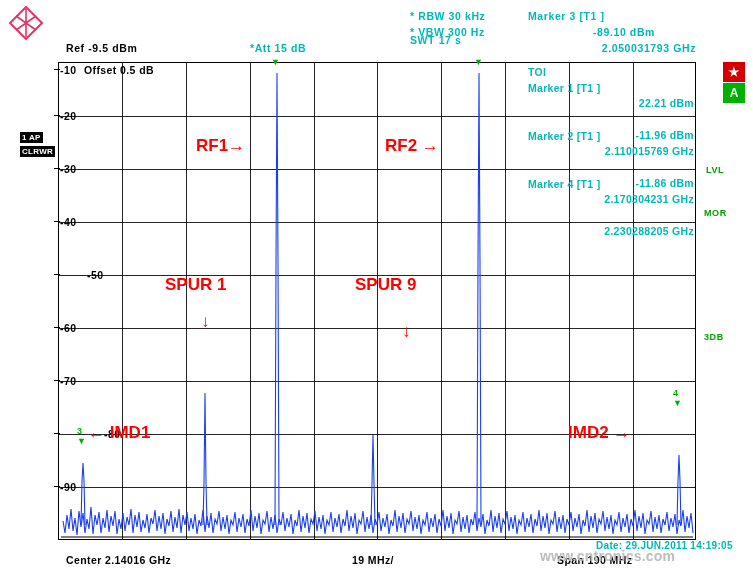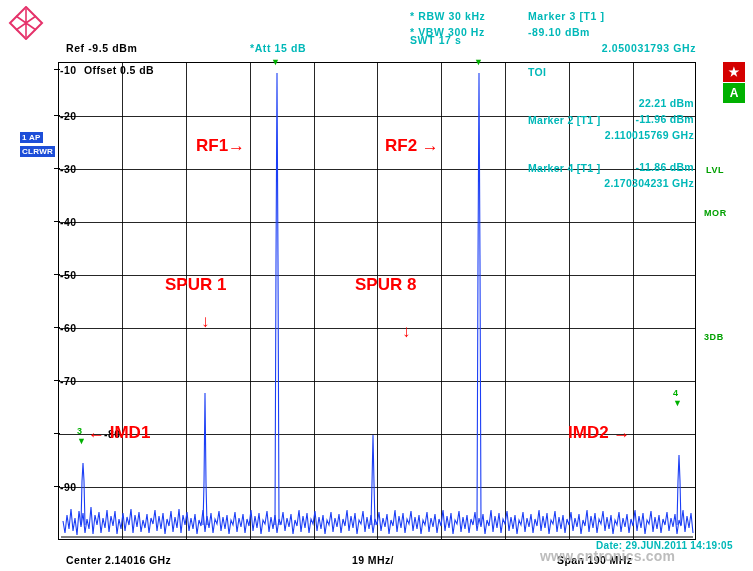--- a/index.html
+++ b/index.html
@@ -25,21 +25,21 @@
   .mpanel{position:absolute;left:528px;top:64px;width:168px;color:#00b8b8;font-weight:bold;font-size:10.5px;letter-spacing:.3px;}
   .mrow{height:16px;line-height:16px;white-space:nowrap;position:relative;}
   .mrow .r{position:absolute;right:2px;margin-top:31px;}
 
   
   .badge{position:absolute;right:8px;width:22px;height:20px;display:flex;align-items:center;justify-content:center;font-size:12px;font-weight:bold;}
   .badge.star{top:62px;background:#d40000;color:#fff;}
   .badge.a{top:83px;background:#00b000;color:#fff;}
 
   
-  .lbox{position:absolute;left:20px;background:#1d4ed8;color:#fff;font-weight:bold;font-size:8px;padding:1px 2px;letter-spacing:.3px;}
+  .lbox{position:absolute;left:20px;background:#000000;color:#fff;font-weight:bold;font-size:8px;padding:1px 2px;letter-spacing:.3px;}
 
   
   .ann{position:absolute;color:#ff0000;font-weight:bold;font-size:17px;white-space:nowrap;font-family:"Liberation Sans",sans-serif;}
   .arrow{position:absolute;color:#ff0000;font-weight:bold;font-size:17px;}
 
   
   .foot{position:absolute;color:#000;font-weight:bold;font-size:10.5px;letter-spacing:.4px;white-space:nowrap;}
   .wm{position:absolute;font-size:14px;color:#bdbdbd;font-weight:bold;letter-spacing:.2px;}
   .datestamp{position:absolute;color:#00b8b8;font-weight:bold;font-size:10px;letter-spacing:.3px;}
 
@@ -59,21 +59,21 @@
   </div>
 
   <div class="hdr blk" style="left:66px;top:42px;">Ref  -9.5 dBm</div>
   <div class="hdr" style="left:250px;top:42px;">*Att   15 dB</div>
 
   <div class="hdr" style="left:410px;top:10px;">* RBW 30 kHz</div>
   <div class="hdr" style="left:410px;top:26px;">* VBW 300 Hz</div>
   <div class="hdr" style="left:410px;top:34px;">SWT 17 s</div>
 
   <div class="hdr" style="left:528px;top:10px;">Marker 3 [T1 ]</div>
-  <div class="hdr" style="left:528px;top:26px;width:168px;text-align:left;">-89.10 dBm</div>
+  <div class="hdr" style="left:540px;top:26px;width:168px;text-align:center;">-89.10 dBm</div>
   <div class="hdr" style="left:528px;top:42px;width:168px;text-align:right;">2.050031793 GHz</div>
 
   <div class="lbox" style="top:132px;">1 AP</div>
   <div class="lbox" style="top:146px;">CLRWR</div>
 
   <div class="badge star">★</div>
   <div class="badge a">A</div>
 
   <div class="hdr" style="left:706px;top:165px;font-size:9px;color:#00a000;">LVL</div>
   <div class="hdr" style="left:704px;top:208px;font-size:9px;color:#00a000;">MOR</div>
@@ -168,58 +168,62 @@
     <div class="mk" style="left:415px;top:-6px;">▼</div>
     <div class="mk" style="left:18px;top:363px;">3<br>▼</div>
     <div class="mk" style="left:614px;top:325px;">4<br>▼</div>
   </div>
 
   <div class="offs">Offset    0.5 dB</div>
   <div class="ylab" style="top:64px;">-10</div>
   <div class="ylab" style="top:110px;">-20</div>
   <div class="ylab" style="top:163px;">-30</div>
   <div class="ylab" style="top:216px;">-40</div>
-  <div class="ylab" style="top:269px;">-50</div>
+  <div class="ylab" style="top:269px;margin-left:27px;">-50</div>
   <div class="ylab" style="top:322px;">-60</div>
   <div class="ylab" style="top:375px;">-70</div>
   <div class="ylab" style="top:428px;padding-left:44px;">-80</div>
   <div class="ylab" style="top:481px;">-90</div>
 
   <div style="position:absolute;left:54px;top:69px;width:6px;height:1px;background:#000;"></div>
   <div style="position:absolute;left:54px;top:115px;width:6px;height:1px;background:#000;"></div>
   <div style="position:absolute;left:54px;top:168px;width:6px;height:1px;background:#000;"></div>
   <div style="position:absolute;left:54px;top:221px;width:6px;height:1px;background:#000;"></div>
   <div style="position:absolute;left:54px;top:274px;width:6px;height:1px;background:#000;"></div>
   <div style="position:absolute;left:54px;top:327px;width:6px;height:1px;background:#000;"></div>
   <div style="position:absolute;left:54px;top:380px;width:6px;height:1px;background:#000;"></div>
   <div style="position:absolute;left:54px;top:433px;width:6px;height:1px;background:#000;"></div>
   <div style="position:absolute;left:54px;top:486px;width:6px;height:1px;background:#000;"></div>
 
   <div class="mpanel">
     <div class="mrow"><span>TOI</span><span class="r">22.21 dBm</span></div>
+    <div class="mrow"><span>Marker 1 [T1 ]</span></div>
     <div class="mrow">
         <span class="r">-11.96 dBm</span>
       </div>
     <div class="mrow">
         <span class="r">2.110015769 GHz</span>
       </div>
     <div class="mrow"><span>Marker 2 [T1 ]</span></div>
     <div class="mrow">
         <span class="r">-11.86 dBm</span>
       </div>
     <div class="mrow">
         <span class="r">2.170304231 GHz</span>
       </div>
     <div class="mrow"><span>Marker 4 [T1 ]</span></div>
+    <div class="mrow">
+        <span class="r">2.230288205 GHz</span>
+      </div>
   </div>
 
   <div class="ann" style="left:196px;top:136px;">RF1→</div>
   <div class="ann" style="left:385px;top:136px;">RF2  →</div>
   <div class="ann" style="left:165px;top:275px;">SPUR 1</div>
-  <div class="ann" style="left:355px;top:275px;">SPUR 8</div>
+  <div class="ann" style="left:355px;top:275px;">SPUR 9</div>
   <div class="arrow" style="left:201px;top:312px;">↓</div>
   <div class="arrow" style="left:402px;top:322px;">↓</div>
   <div class="ann" style="left:88px;top:423px;">← IMD1</div>
   <div class="ann" style="left:568px;top:423px;">IMD2 →</div>
 
   <div class="foot" style="left:66px;top:554px;">Center  2.14016 GHz</div>
   <div class="foot" style="left:352px;top:554px;">19 MHz/</div>
   <div class="foot" style="left:557px;top:554px;">Span  190 MHz</div>
   <div class="datestamp" style="left:596px;top:540px;">Date: 29.JUN.2011  14:19:05</div>
 

